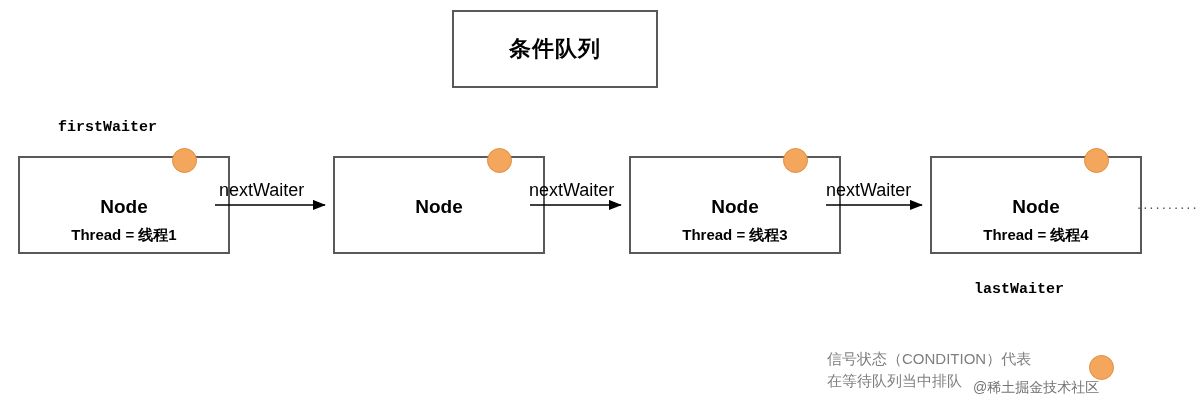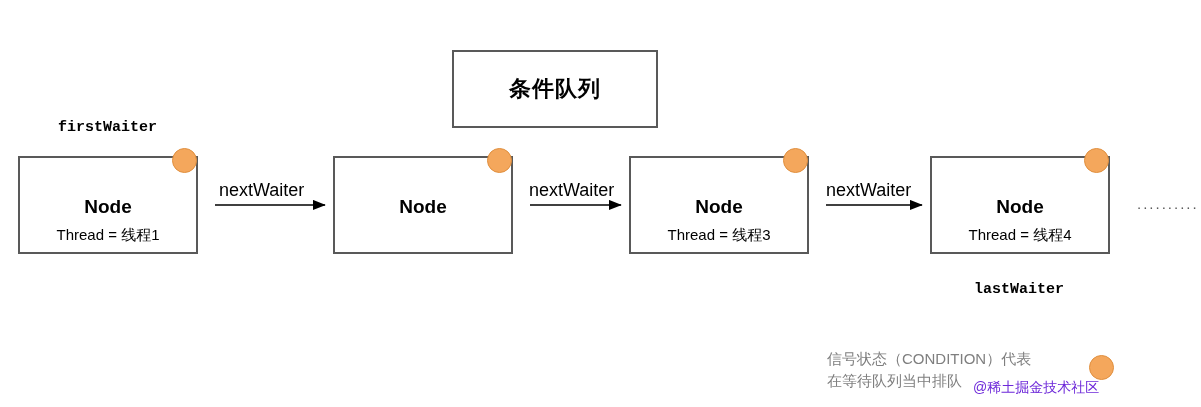--- a/index.html
+++ b/index.html
@@ -26,32 +26,31 @@
     left: 452px;
     top: 10px;
     width: 206px;
     height: 78px;
     border: 2px solid #595959;
     background: #ffffff;
     display: flex;
     align-items: center;
     justify-content: center;
     box-sizing: border-box;
-    margin-top: 40px;
   }
   .title-box .title-text {
     font-size: 22px;
     font-weight: bold;
     color: #000000;
     letter-spacing: 1px;
   }
   
   .node {
     position: absolute;
-    width: 180px;
+    width: 212px;
     height: 98px;
     border: 2px solid #595959;
     background: #ffffff;
     box-sizing: border-box;
   }
   .node .node-title {
     position: absolute;
     left: 0;
     right: 0;
     top: 38px;
@@ -60,21 +59,21 @@
     font-weight: bold;
     color: #000000;
   }
   .node .node-sub {
     position: absolute;
     left: 0;
     right: 0;
     top: 68px;
     text-align: center;
     font-size: 15px;
-    font-weight: normal;
+    font-weight: bold;
     color: #000000;
   }
   
   .dot {
     position: absolute;
     width: 25px;
     height: 25px;
     border-radius: 50%;
     background: #f4a75c;
     border: 1px solid #e08f3e;
@@ -116,21 +115,21 @@
     width: 25px;
     height: 25px;
     border-radius: 50%;
     background: #f4a75c;
     border: 1px solid #e08f3e;
     box-sizing: border-box;
   }
   .watermark {
     position: absolute;
     font-size: 14px;
-    color: #6d28d9;
+    color: #737373;
     white-space: nowrap;
   }
   svg.arrows {
     position: absolute;
     left: 0; top: 0;
     width: 1201px;
     height: 407px;
     pointer-events: none;
   }
 </style>

